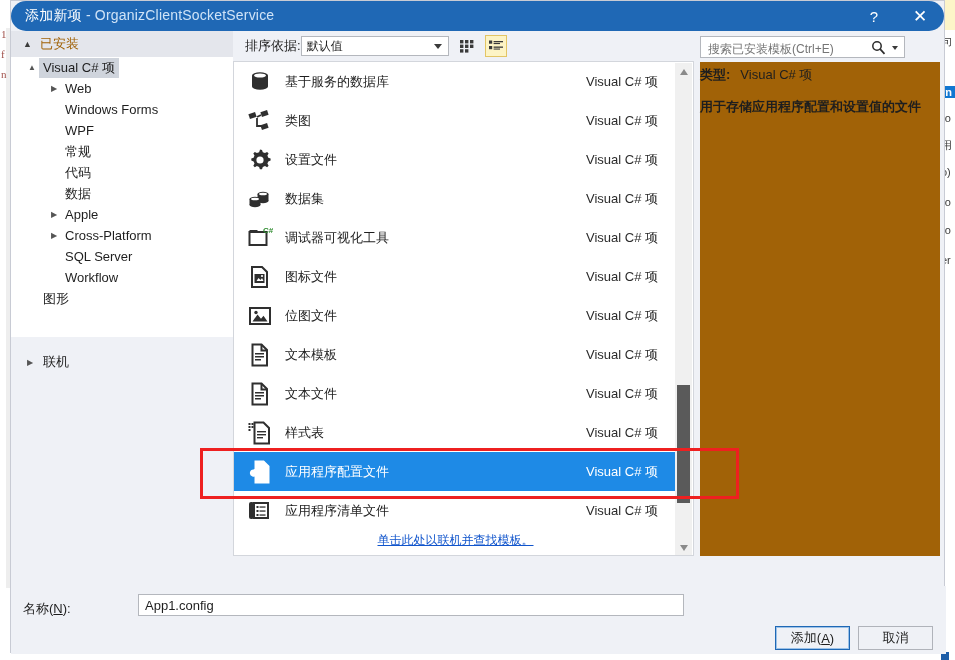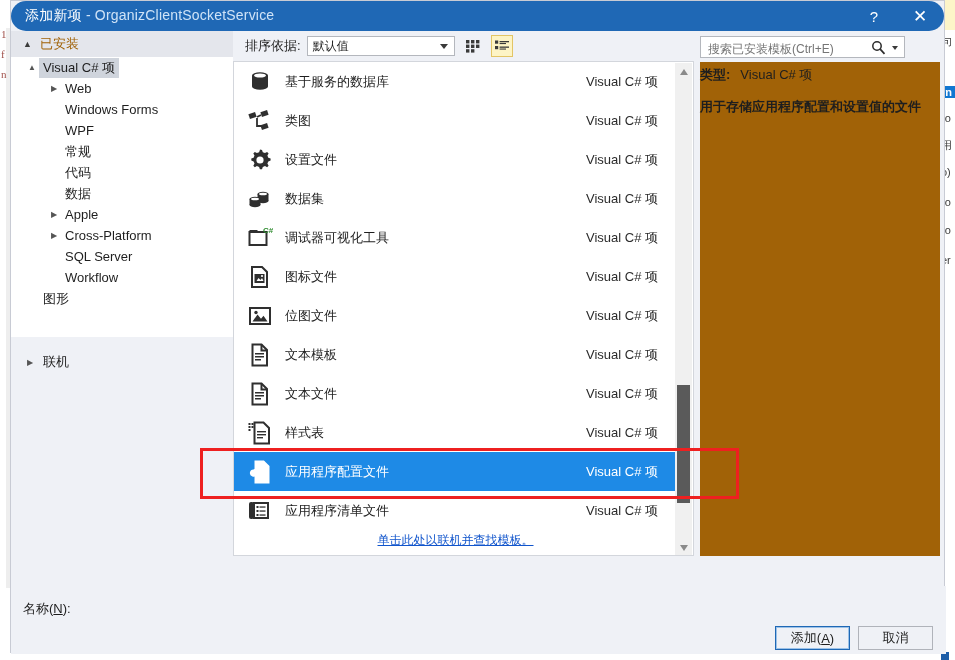--- a/index.html
+++ b/index.html
@@ -49,21 +49,21 @@
   .tnode .tlabel{padding:1px 4px;}
   .tnode.sel .tlabel{background:#cfd4dc;}
   #online-sec{position:absolute;left:0;top:318px;width:222px;height:26px;display:flex;align-items:center;}
   #online-sec .exp{width:14px;text-align:center;font-size:8px;color:#555;margin-left:12px;}
   #online-sec .lbl{margin-left:6px;font-size:13px;}
 
   
   #centerpane{position:absolute;left:222px;top:0;width:461px;height:555px;}
   #sortbar{position:absolute;left:0;top:0;width:461px;height:30px;background:#eff1f6;display:flex;align-items:center;}
   #sortbar .slabel{margin-left:12px;font-size:13px;}
-  #sort-select{margin-left:6px;width:148px;height:20px;background:#fff;border:1px solid #b4b7bd;
+  #sort-select{width:148px;height:20px;background:#fff;border:1px solid #b4b7bd;
                position:relative;font-size:12px;line-height:19px;padding-left:5px;box-sizing:border-box;}
   #sort-select .carat{position:absolute;right:6px;top:7px;width:0;height:0;
         border-left:4px solid transparent;border-right:4px solid transparent;border-top:5px solid #3a3a3a;}
   .viewbtn{width:22px;height:22px;margin-left:7px;display:flex;align-items:center;justify-content:center;
            box-sizing:border-box;border:1px solid transparent;}
   .viewbtn.active{background:#fdf4c5;border:1px solid #e3c565;}
   #list-wrap{position:absolute;left:0;top:30px;width:461px;height:495px;background:#fff;
              border:1px solid #d3d6dc;box-sizing:border-box;overflow:hidden;}
   #list-scroll{position:absolute;left:0;top:0;width:442px;height:493px;overflow:hidden;}
   .lrow{height:39px;display:flex;align-items:center;padding-left:10px;box-sizing:border-box;cursor:default;}
@@ -461,20 +461,21 @@
         <div class="ddesc">用于存储应用程序配置和设置值的文件</div>
       </div>
     </div>
 
   </div>
 
   <div id="footer">
     <div id="name-label">
       <span>名称(</span><u>N</u><span>):</span>
     </div>
+    <input id="name-input" type="text" value="App1.config" style="">
     <div class="fbtn" id="add-btn">
       <span>添加(</span>
         <u>A</u>
         <span>)</span>
     </div>
     <div class="fbtn" id="cancel-btn">取消</div>
   </div>
 
   <div id="annot"></div>
 

